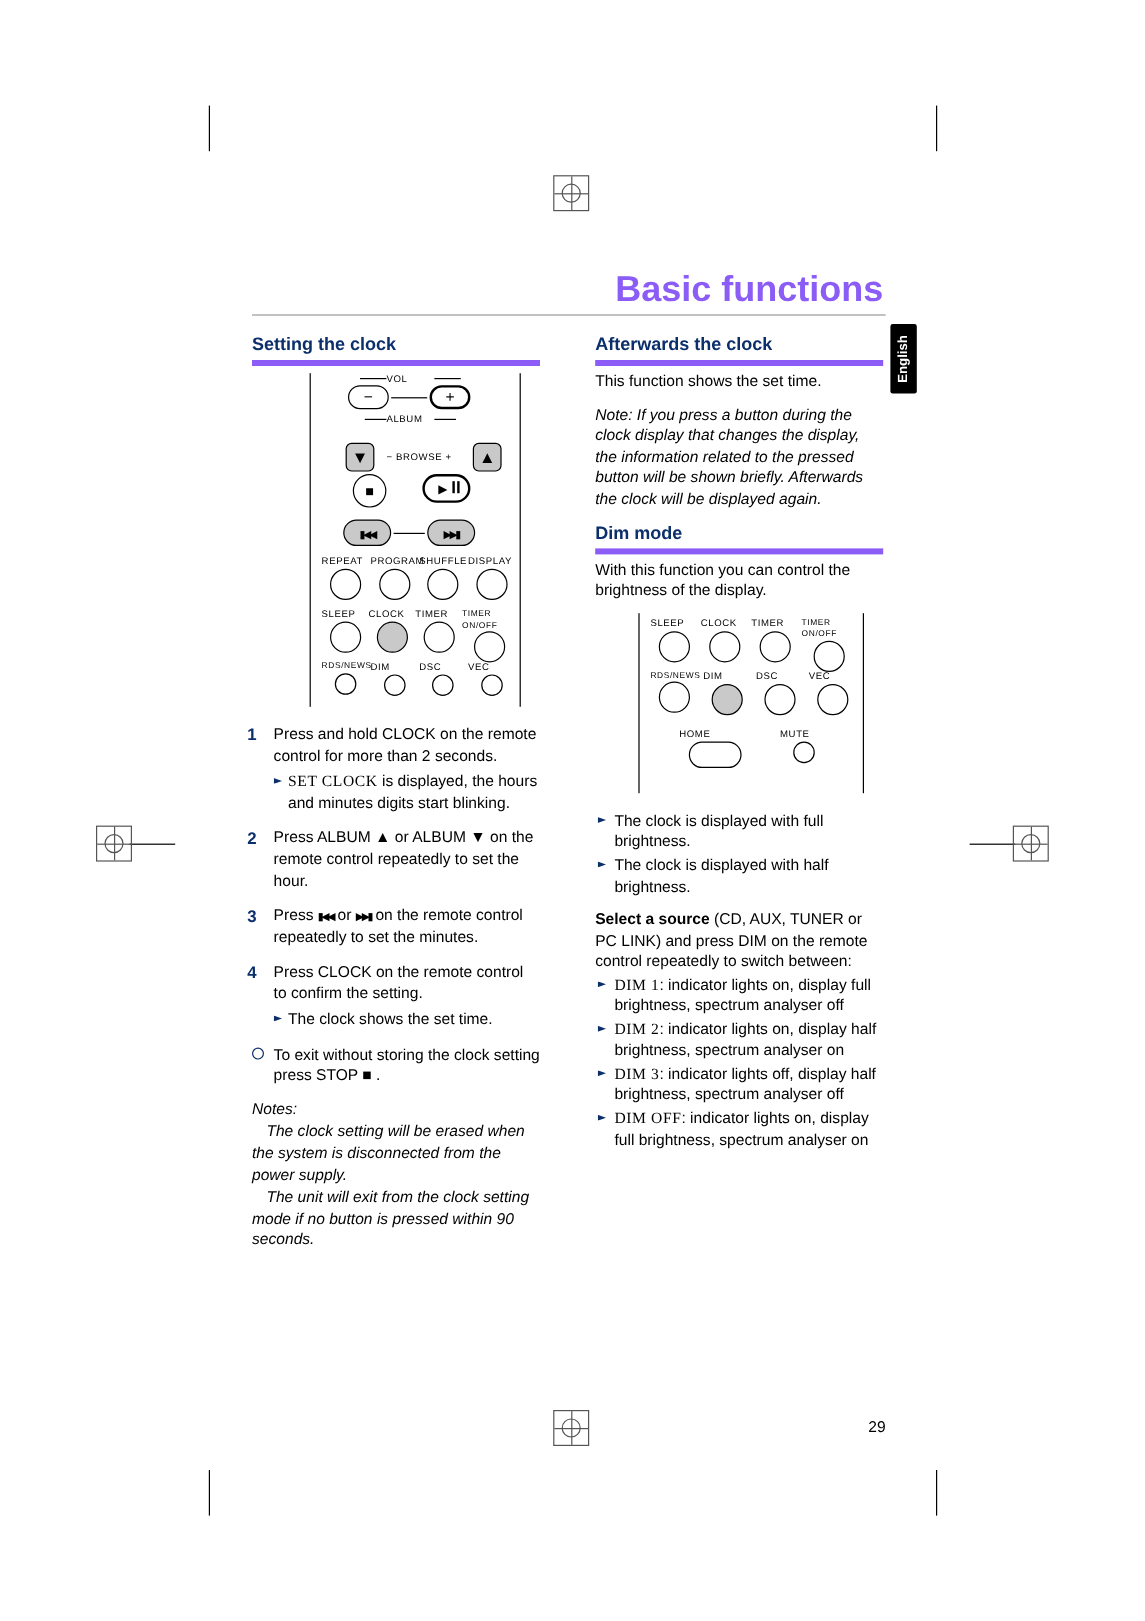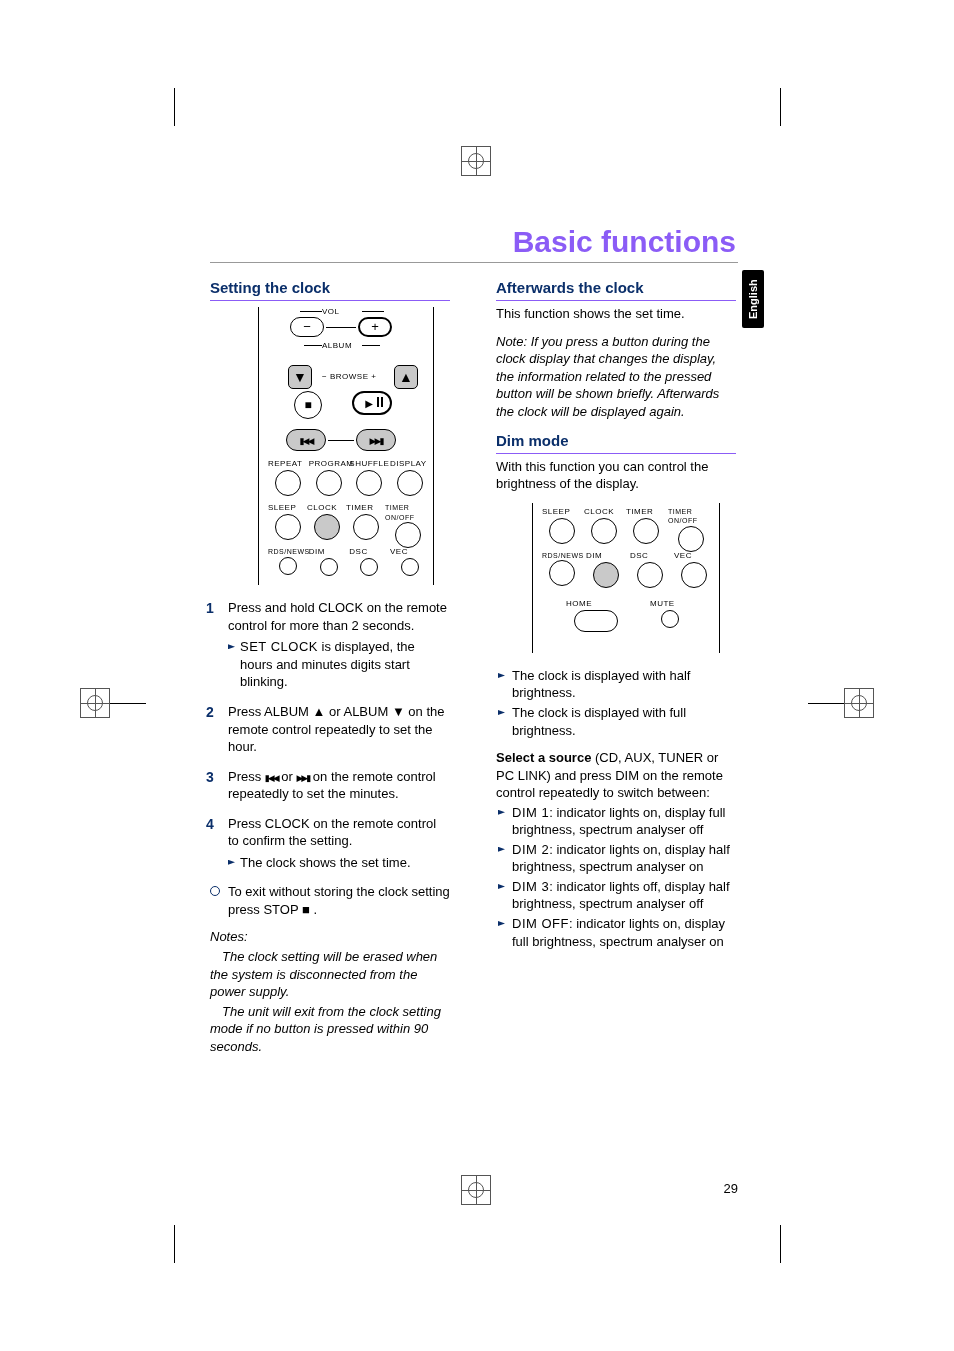--- a/index.html
+++ b/index.html
@@ -61,30 +61,30 @@
     font-size: 13px;
     line-height: 1.35;
   }
   .col-left  { left: 210px; }
   .col-right { left: 496px; }
 
   .section-head {
     font-weight: bold;
     color: #0b2f6a;
     font-size: 15px;
-    border-bottom: 1px solid #8b5cf6;
+    border-bottom: 5px solid #8b5cf6;
     padding-bottom: 2px;
     margin-bottom: 6px;
   }
   .section-head.nomargin { margin-bottom: 4px; }
 
   p { margin-bottom: 10px; }
   .italic { font-style: italic; }
   .bold { font-weight: bold; }
-  .mono { font-family: Liberation Sans, sans-serif; letter-spacing: .5px; }
+  .mono { font-family: Liberation Serif, serif; letter-spacing: .5px; }
   .arrow { position: relative; top: 0; }
 
   ol.steps { list-style: none; margin: 0; padding: 0; }
   ol.steps > li { padding-left: 18px; position: relative; margin-bottom: 12px; }
   ol.steps > li > .num {
     position: absolute; left: -4px; top: 0;
     color: #0b2f6a; font-weight: bold; font-size: 14px;
   }
   ol.steps > li .sub { padding-left: 12px; position: relative; margin-top: 4px; }
   ol.steps > li .sub::before {
@@ -375,22 +375,22 @@
         <div style="width:44px; height:22px; border:1px solid #000; border-radius:12px; margin:0 auto;"></div>
       </div>
       <div style="width:40px; text-align:center;">
         <div class="label">MUTE</div>
         <div class="circ small" style="margin:0 auto;"></div>
       </div>
     </div>
   </div>
 
   <ol class="opts">
+    <li>The clock is displayed with full brightness.</li>
     <li>The clock is displayed with half brightness.</li>
-    <li>The clock is displayed with full brightness.</li>
   </ol>
 
   <p style="margin-bottom:2px;">
     <span class="bold">Select a source</span><span> (CD, AUX, TUNER or PC LINK) and press DIM on the remote control repeatedly to switch between:</span>
   </p>
   <ol class="opts">
     <li><span class="mono">DIM 1</span><span>: indicator lights on, display full brightness, spectrum analyser off</span></li>
     <li><span class="mono">DIM 2</span><span>: indicator lights on, display half brightness, spectrum analyser on</span></li>
     <li><span class="mono">DIM 3</span><span>: indicator lights off, display half brightness, spectrum analyser off</span></li>
     <li><span class="mono">DIM OFF</span><span>: indicator lights on, display full brightness, spectrum analyser on</span></li>

